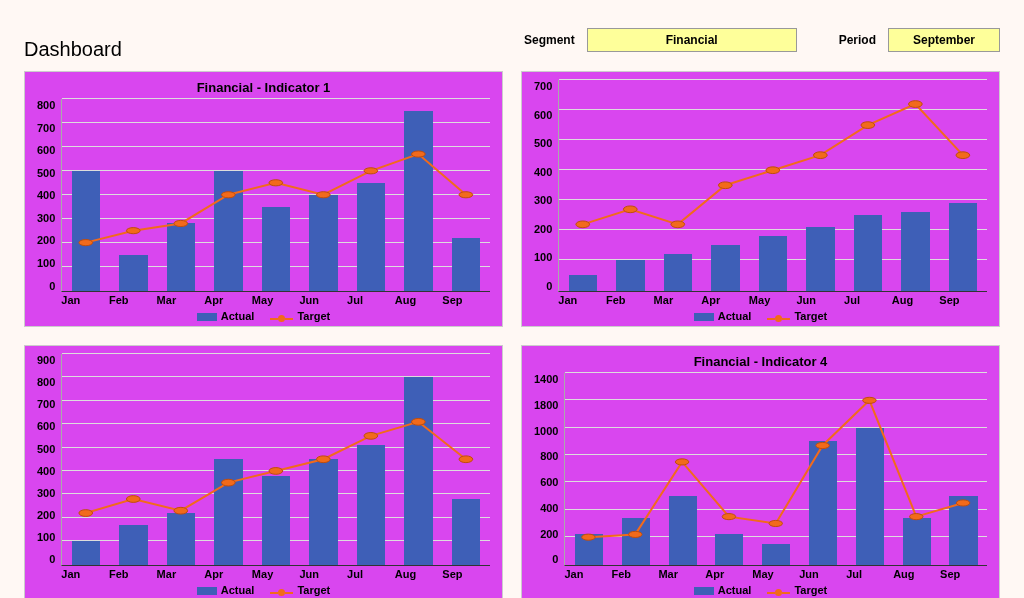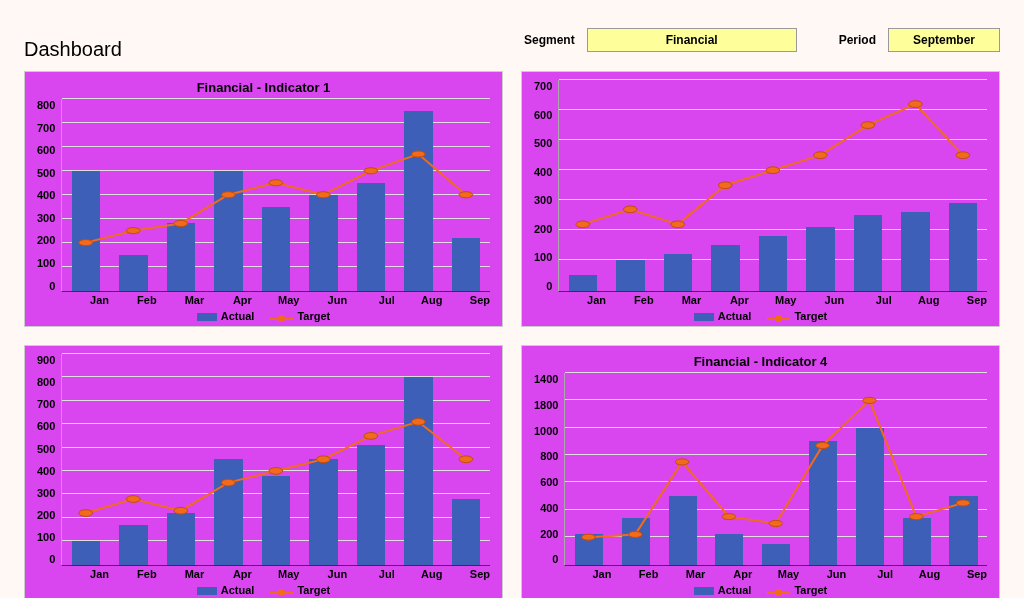--- a/index.html
+++ b/index.html
@@ -123,21 +123,21 @@
     stroke-width: 1;
   }
   .x-axis {
     display: flex;
     font-size: 11px;
     font-weight: bold;
     padding-top: 2px;
   }
   .x-axis span {
     flex: 1;
-    text-align: right;
+    text-align: left;
   }
   .legend {
     display: flex;
     justify-content: center;
     gap: 16px;
     font-size: 11px;
     font-weight: bold;
     padding: 4px 0 0 0;
     align-items: center;
   }

